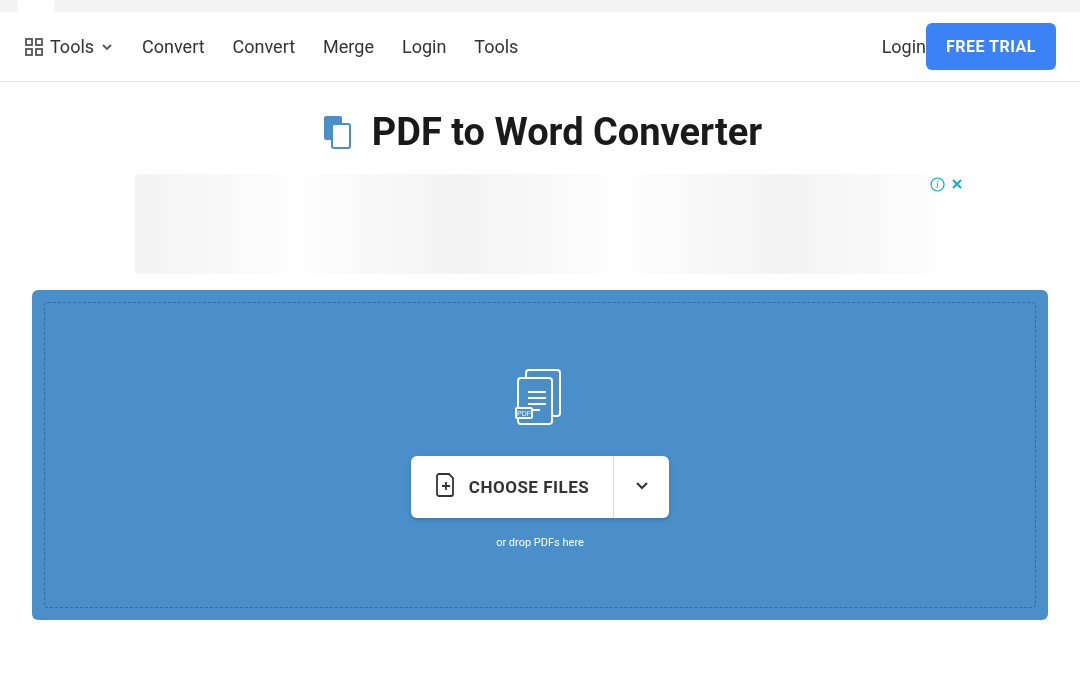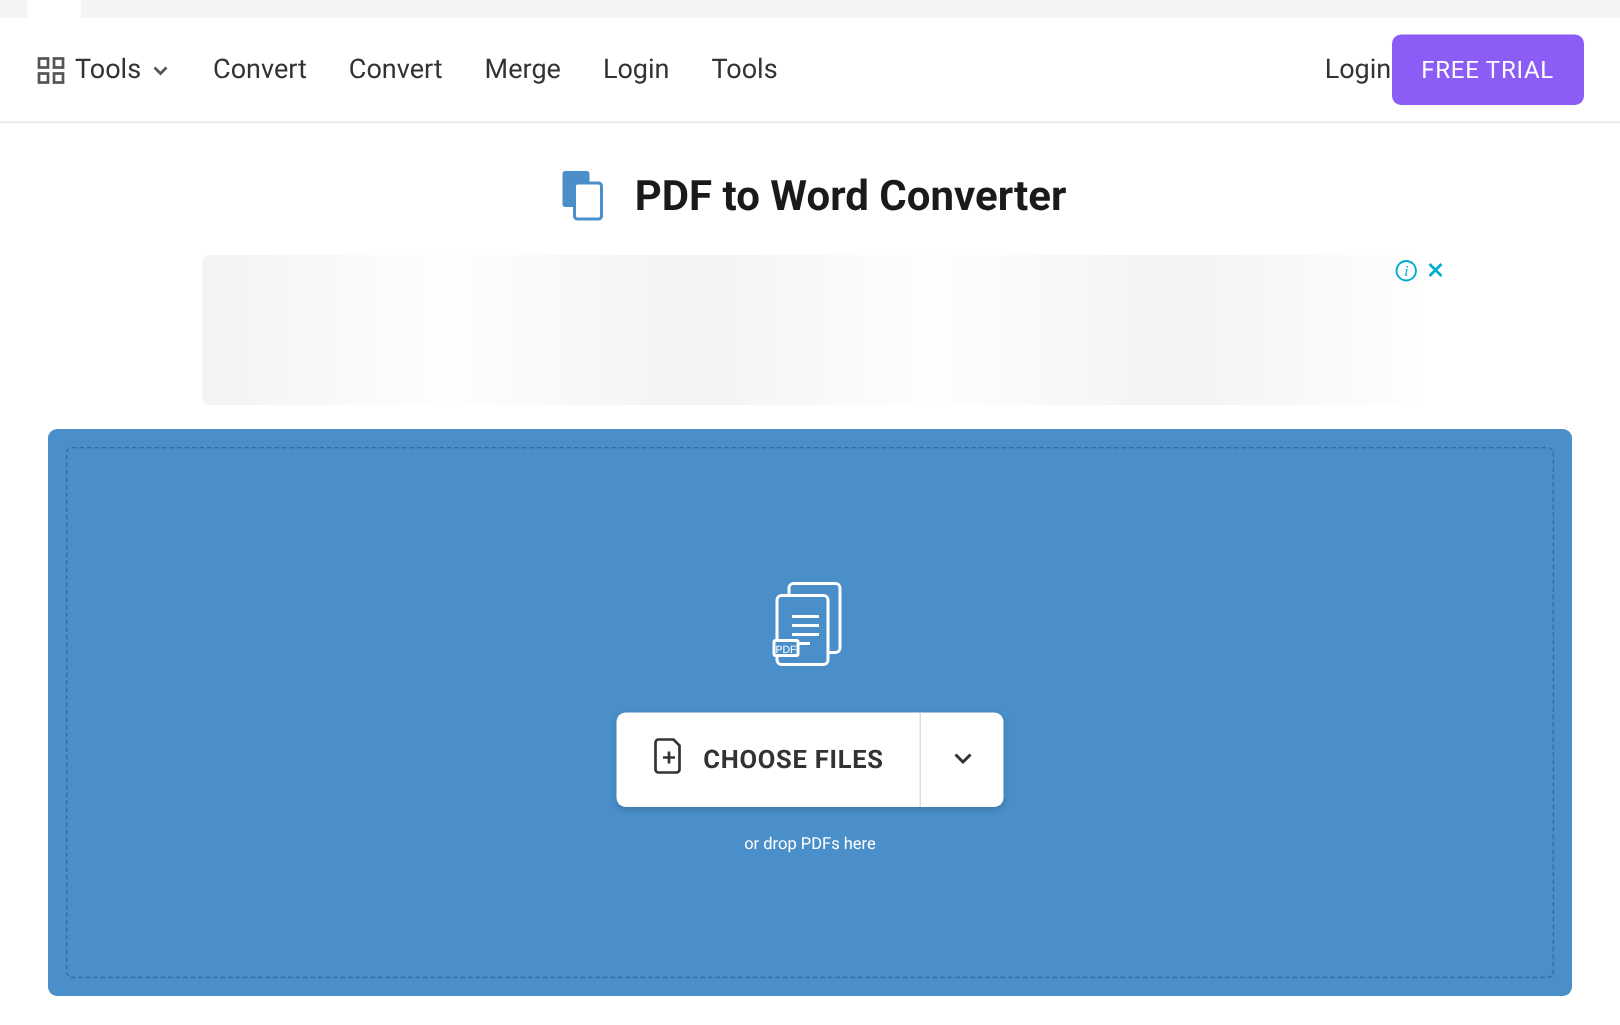--- a/index.html
+++ b/index.html
@@ -71,42 +71,42 @@
   .right-actions {
     display: flex;
     align-items: center;
   }
   .login {
     font-size: 18px;
     color: #333;
     cursor: pointer;
   }
   .free-trial {
-    background: #8b5cf6;
+    background: #3b82f6;
     color: #fff;
-    font-weight: 400;
+    font-weight: 700;
     font-size: 16px;
     padding: 14px 20px;
     border-radius: 6px;
     cursor: pointer;
     letter-spacing: 0.5px;
   }
   .page-title-wrap {
     text-align: center;
     padding-top: 28px;
   }
   .title-row {
     display: flex;
     justify-content: center;
     align-items: center;
     gap: 14px;
   }
   .title-icon svg { display:block; }
   .page-title {
-    font-size: 28px;
+    font-size: 38px;
     font-weight: 700;
     color: #1a1a1a;
   }
   .subtitle {
     font-size: 22px;
     color: #888;
     margin-top: 4px;
   }
   .ad-slot {
     width: 810px;
@@ -127,21 +127,21 @@
   .ad-info, .ad-close {
     width: 16px; height:16px;
     display:flex; align-items:center; justify-content:center;
     cursor:pointer;
   }
   .dropzone {
     margin: 16px 32px 0;
     background: #4a8fc9;
     border-radius: 6px;
     padding: 12px;
-    height: 378px;
+    height: 330px;
   }
   .dropzone-inner {
     border: 1.5px dashed #2f6fa6;
     border-radius: 4px;
     height: 100%;
     display: flex;
     flex-direction: column;
     align-items: center;
     justify-content: center;
     gap: 18px;

